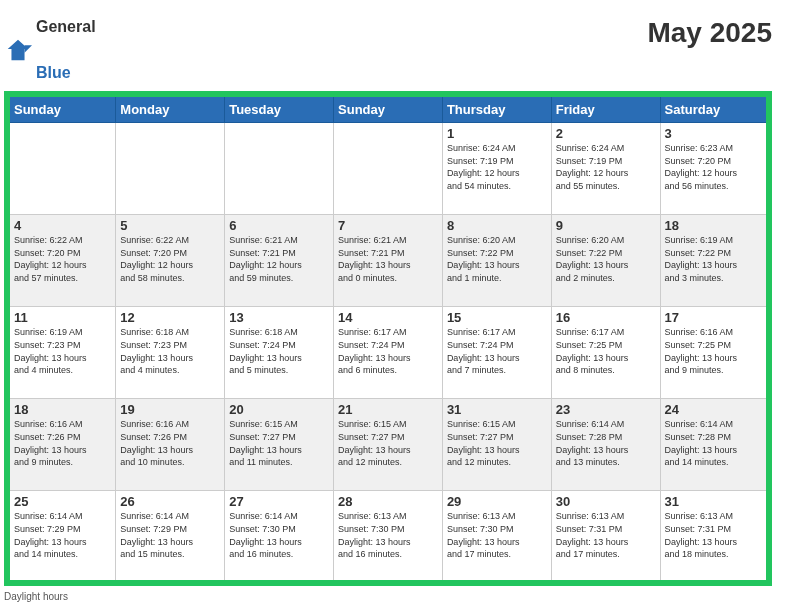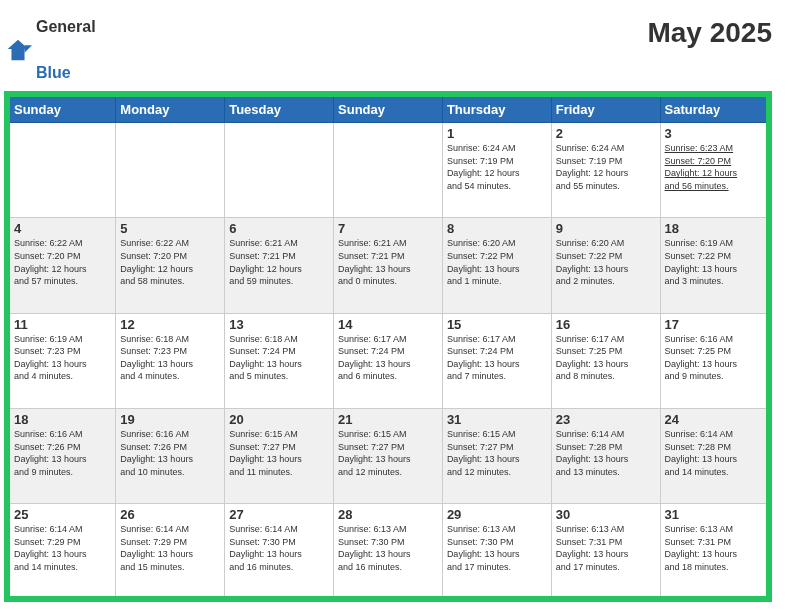--- a/index.html
+++ b/index.html
@@ -163,21 +163,21 @@
           </td>
           <td>
             <span class="day-number">2</span>
             <div class="day-info" style="white-space: pre-line;">Sunrise: 6:24 AM
 Sunset: 7:19 PM
 Daylight: 12 hours
 and 55 minutes.</div>
           </td>
           <td>
             <span class="day-number">3</span>
-            <div class="day-info" style="white-space: pre-line; text-decoration: underline;">Sunrise: 6:23 AM
+            <div class="day-info" style="white-space: pre-line;">Sunrise: 6:23 AM
 Sunset: 7:20 PM
 Daylight: 12 hours
 and 56 minutes.</div>
           </td>
         </tr>
         <tr class="row-even">
           <td>
             <span class="day-number">4</span>
             <div class="day-info" style="white-space: pre-line;">Sunrise: 6:22 AM
 Sunset: 7:20 PM
@@ -376,13 +376,16 @@
             <span class="day-number">31</span>
             <div class="day-info" style="white-space: pre-line;">Sunrise: 6:13 AM
 Sunset: 7:31 PM
 Daylight: 13 hours
 and 18 minutes.</div>
           </td>
         </tr>
       </tbody>
   </table>
 
+  <div class="footer">
+    <span>Daylight hours</span>
+  </div>
 </div>
 
 </body></html>

